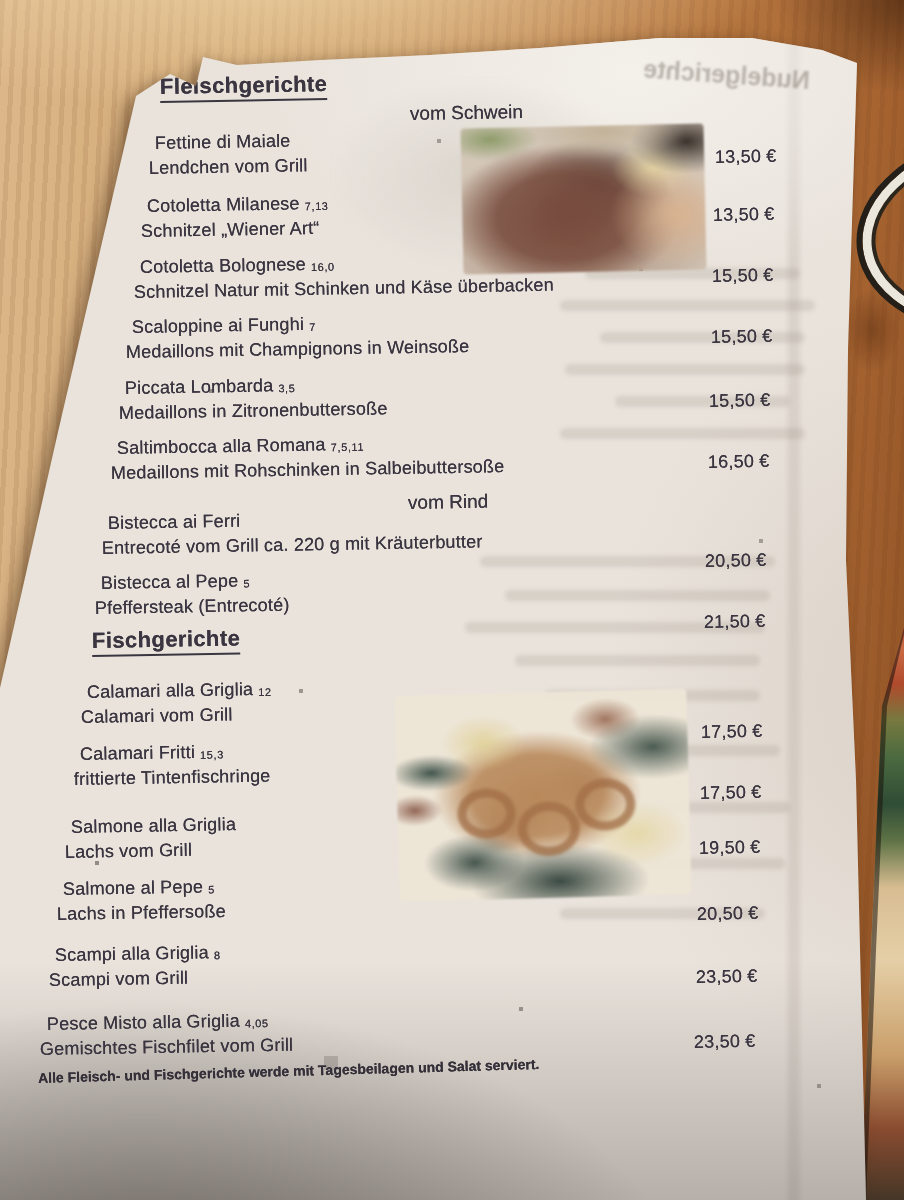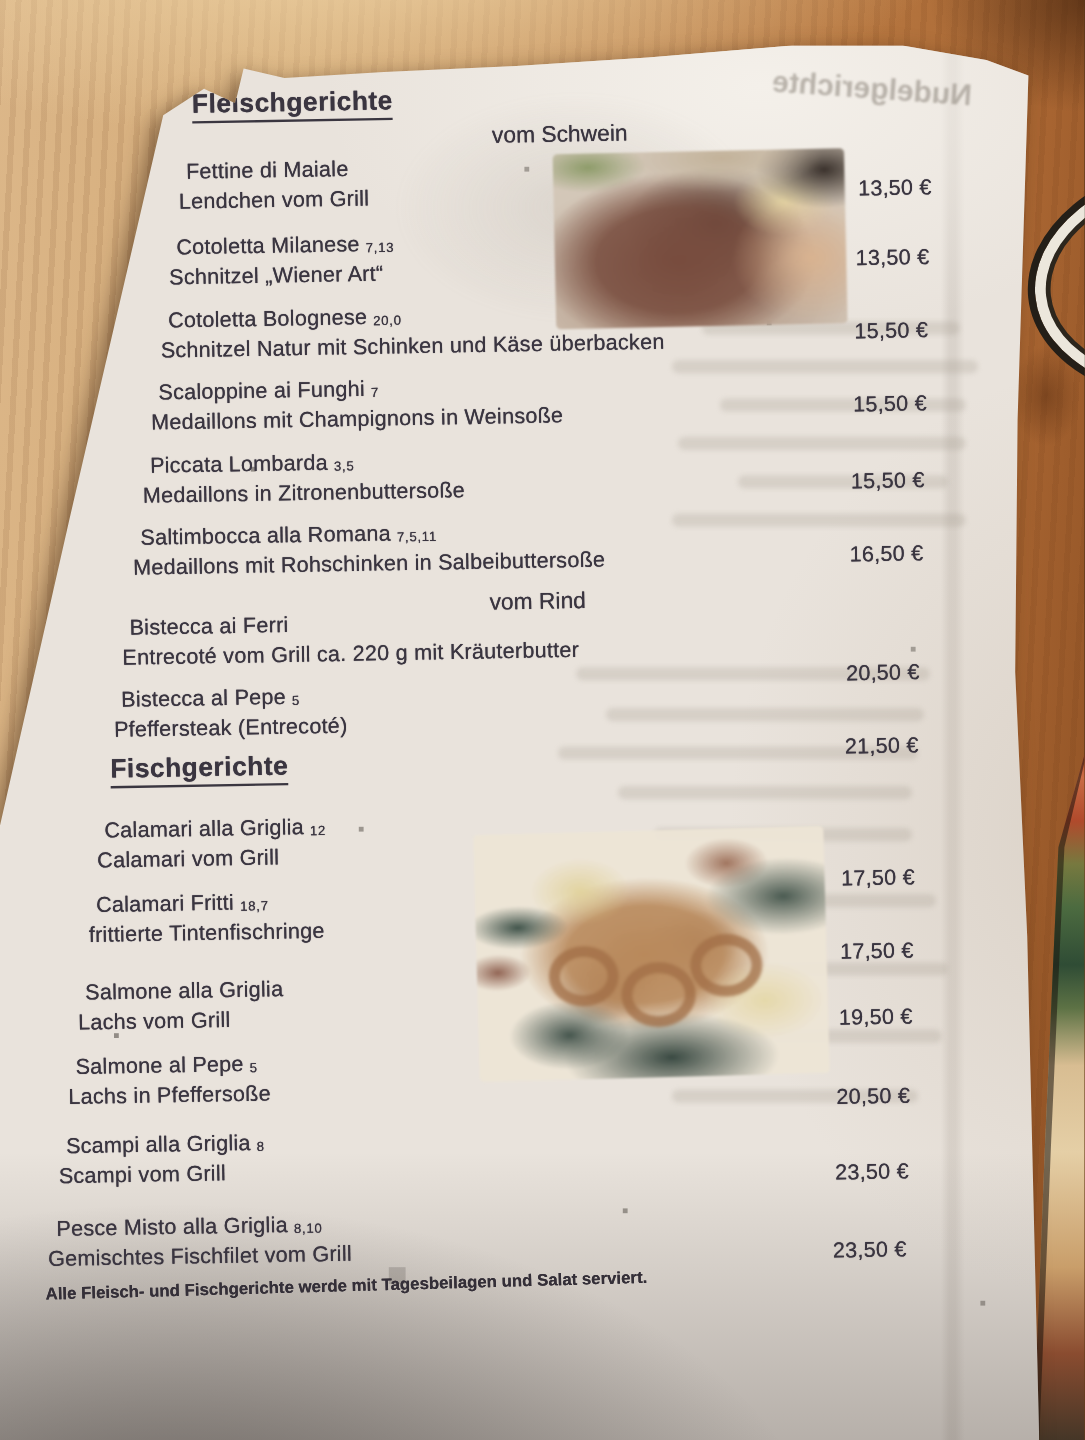--- a/index.html
+++ b/index.html
@@ -169,43 +169,43 @@
         <span class="cring" style="left:60px;top:95px;width:40px;height:32px"></span>
         <span class="cring" style="left:120px;top:110px;width:44px;height:36px"></span>
         <span class="cring" style="left:178px;top:88px;width:42px;height:34px"></span>
       </div>
 
       <div id="items-layer">
           <div class="line" style="top: 131px; left: 155px;"><span>Fettine di Maiale</span><span class="sup"></span></div>
           <div class="line" style="top: 156px; left: 149px;">Lendchen vom Grill</div>
           <div class="line" style="top: 194px; left: 147px;"><span>Cotoletta Milanese</span><span class="sup">7,13</span></div>
           <div class="line" style="top: 219px; left: 141px;">Schnitzel „Wiener Art“</div>
-          <div class="line" style="top: 255px; left: 140px;"><span>Cotoletta Bolognese</span><span class="sup">20,0</span></div>
+          <div class="line" style="top: 255px; left: 140px;"><span>Cotoletta Bolognese</span><span class="sup">16,0</span></div>
           <div class="line" style="top: 280px; left: 134px;">Schnitzel Natur mit Schinken und Käse überbacken</div>
           <div class="line" style="top: 315px; left: 132px;"><span>Scaloppine ai Funghi</span><span class="sup">7</span></div>
           <div class="line" style="top: 340px; left: 126px;">Medaillons mit Champignons in Weinsoße</div>
           <div class="line" style="top: 376px; left: 125px;"><span>Piccata Lombarda</span><span class="sup">3,5</span></div>
           <div class="line" style="top: 401px; left: 119px;">Medaillons in Zitronenbuttersoße</div>
           <div class="line" style="top: 436px; left: 117px;"><span>Saltimbocca alla Romana</span><span class="sup">7,5,11</span></div>
           <div class="line" style="top: 461px; left: 111px;">Medaillons mit Rohschinken in Salbeibuttersoße</div>
           <div class="line" style="top: 511px; left: 108px;"><span>Bistecca ai Ferri</span><span class="sup"></span></div>
           <div class="line" style="top: 536px; left: 102px;">Entrecoté vom Grill ca. 220 g mit Kräuterbutter</div>
           <div class="line" style="top: 571px; left: 101px;"><span>Bistecca al Pepe</span><span class="sup">5</span></div>
           <div class="line" style="top: 596px; left: 95px;">Pfeffersteak (Entrecoté)</div>
           <div class="line" style="top: 680px; left: 87px;"><span>Calamari alla Griglia</span><span class="sup">12</span></div>
           <div class="line" style="top: 705px; left: 81px;">Calamari vom Grill</div>
-          <div class="line" style="top: 742px; left: 80px;"><span>Calamari Fritti</span><span class="sup">18,7</span></div>
+          <div class="line" style="top: 742px; left: 80px;"><span>Calamari Fritti</span><span class="sup">15,3</span></div>
           <div class="line" style="top: 767px; left: 74px;">frittierte Tintenfischringe</div>
           <div class="line" style="top: 815px; left: 71px;"><span>Salmone alla Griglia</span><span class="sup"></span></div>
           <div class="line" style="top: 840px; left: 65px;">Lachs vom Grill</div>
           <div class="line" style="top: 877px; left: 63px;"><span>Salmone al Pepe</span><span class="sup">5</span></div>
           <div class="line" style="top: 902px; left: 57px;">Lachs in Pfeffersoße</div>
           <div class="line" style="top: 943px; left: 55px;"><span>Scampi alla Griglia</span><span class="sup">8</span></div>
           <div class="line" style="top: 968px; left: 49px;">Scampi vom Grill</div>
-          <div class="line" style="top: 1012px; left: 47px;"><span>Pesce Misto alla Griglia</span><span class="sup">8,10</span></div>
+          <div class="line" style="top: 1012px; left: 47px;"><span>Pesce Misto alla Griglia</span><span class="sup">4,05</span></div>
           <div class="line" style="top: 1037px; left: 40px;">Gemischtes Fischfilet vom Grill</div>
         </div>
       <div id="prices-layer">
           <div class="line price" style="top: 145px; left: 715px;">13,50 €</div>
           <div class="line price" style="top: 203px; left: 713px;">13,50 €</div>
           <div class="line price" style="top: 264px; left: 712px;">15,50 €</div>
           <div class="line price" style="top: 325px; left: 711px;">15,50 €</div>
           <div class="line price" style="top: 389px; left: 709px;">15,50 €</div>
           <div class="line price" style="top: 450px; left: 708px;">16,50 €</div>
           <div class="line price" style="top: 549px; left: 705px;">20,50 €</div>

